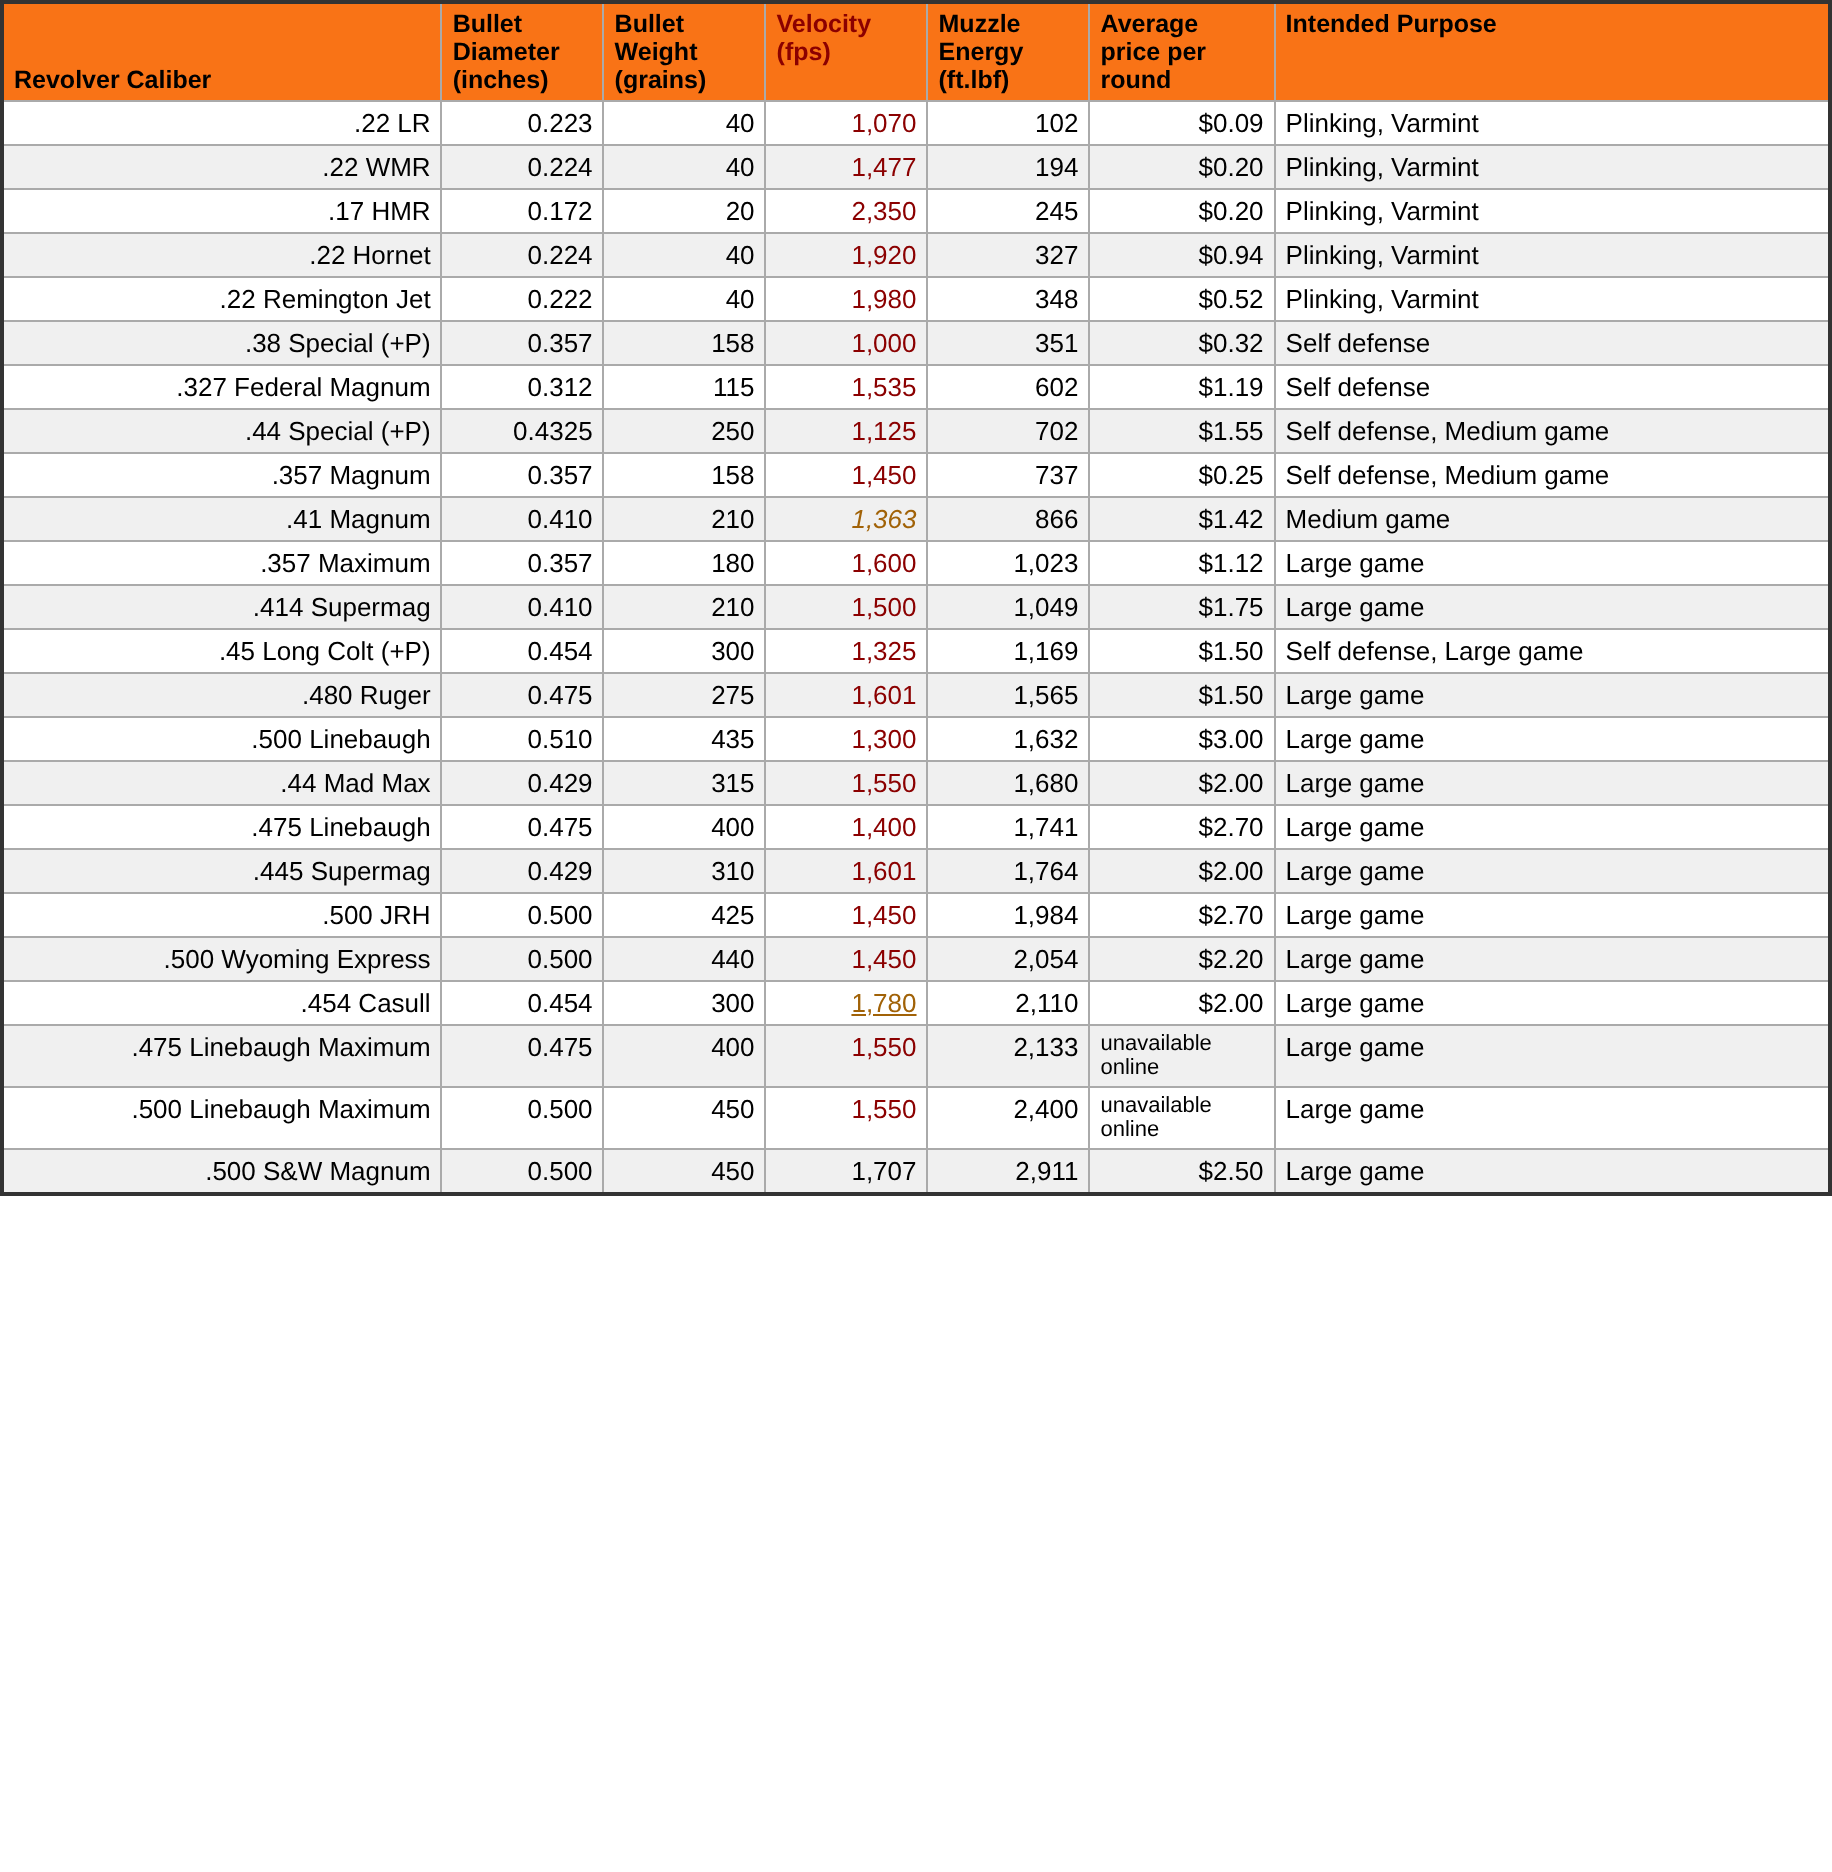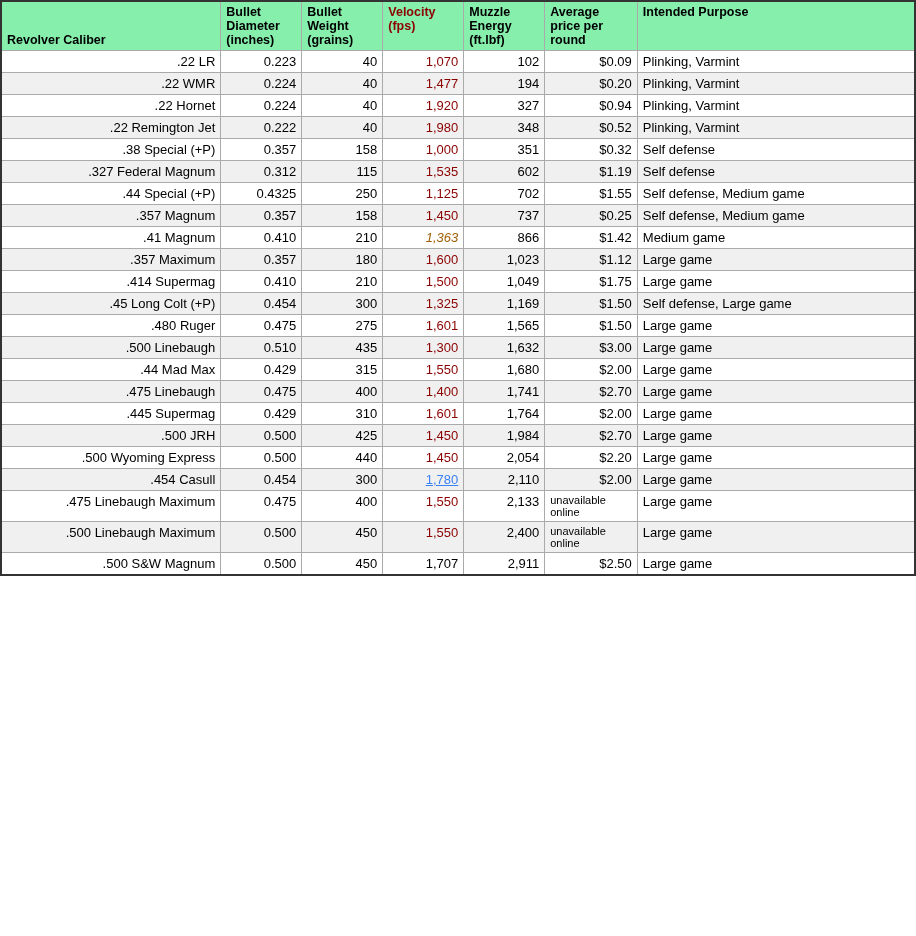--- a/index.html
+++ b/index.html
@@ -8,21 +8,21 @@
       border-collapse: collapse;
       width: 916px;
       border: 2px solid #333;
     }
     th, td {
       border: 1px solid #aaa;
       padding: 3px 5px;
       vertical-align: top;
     }
     thead th {
-      background: #86efac;
+      background: #f97316;
       font-weight: bold;
       font-size: 12.5px;
       vertical-align: bottom;
     }
     tbody tr:nth-child(even) {
       background: #f0f0f0;
     }
     tbody tr:nth-child(odd) {
       background: #ffffff;
     }
@@ -72,20 +72,29 @@
       <tr>
         <td class="col-caliber">.22 WMR</td>
         <td class="col-diameter">0.224</td>
         <td class="col-weight">40</td>
         <td class="col-velocity" style="color: rgb(139, 0, 0);">1,477</td>
         <td class="col-energy">194</td>
         <td class="col-price">$0.20</td>
         <td class="col-purpose">Plinking, Varmint</td>
       </tr>
       <tr>
+        <td class="col-caliber">.17 HMR</td>
+        <td class="col-diameter">0.172</td>
+        <td class="col-weight">20</td>
+        <td class="col-velocity" style="color: rgb(139, 0, 0);">2,350</td>
+        <td class="col-energy">245</td>
+        <td class="col-price">$0.20</td>
+        <td class="col-purpose">Plinking, Varmint</td>
+      </tr>
+      <tr>
         <td class="col-caliber">.22 Hornet</td>
         <td class="col-diameter">0.224</td>
         <td class="col-weight">40</td>
         <td class="col-velocity" style="color: rgb(139, 0, 0);">1,920</td>
         <td class="col-energy">327</td>
         <td class="col-price">$0.94</td>
         <td class="col-purpose">Plinking, Varmint</td>
       </tr>
       <tr>
         <td class="col-caliber">.22 Remington Jet</td>
@@ -228,21 +237,21 @@
         <td class="col-weight">440</td>
         <td class="col-velocity" style="color: rgb(139, 0, 0);">1,450</td>
         <td class="col-energy">2,054</td>
         <td class="col-price">$2.20</td>
         <td class="col-purpose">Large game</td>
       </tr>
       <tr>
         <td class="col-caliber">.454 Casull</td>
         <td class="col-diameter">0.454</td>
         <td class="col-weight">300</td>
-        <td class="col-velocity" style="color: #3b82f6; text-decoration: underline;">1,780</td>
+        <td class="col-velocity" style="color: #a16207; text-decoration: underline;">1,780</td>
         <td class="col-energy">2,110</td>
         <td class="col-price">$2.00</td>
         <td class="col-purpose">Large game</td>
       </tr>
       <tr>
         <td class="col-caliber">.475 Linebaugh Maximum</td>
         <td class="col-diameter">0.475</td>
         <td class="col-weight">400</td>
         <td class="col-velocity" style="color: rgb(139, 0, 0);">1,550</td>
         <td class="col-energy">2,133</td>

